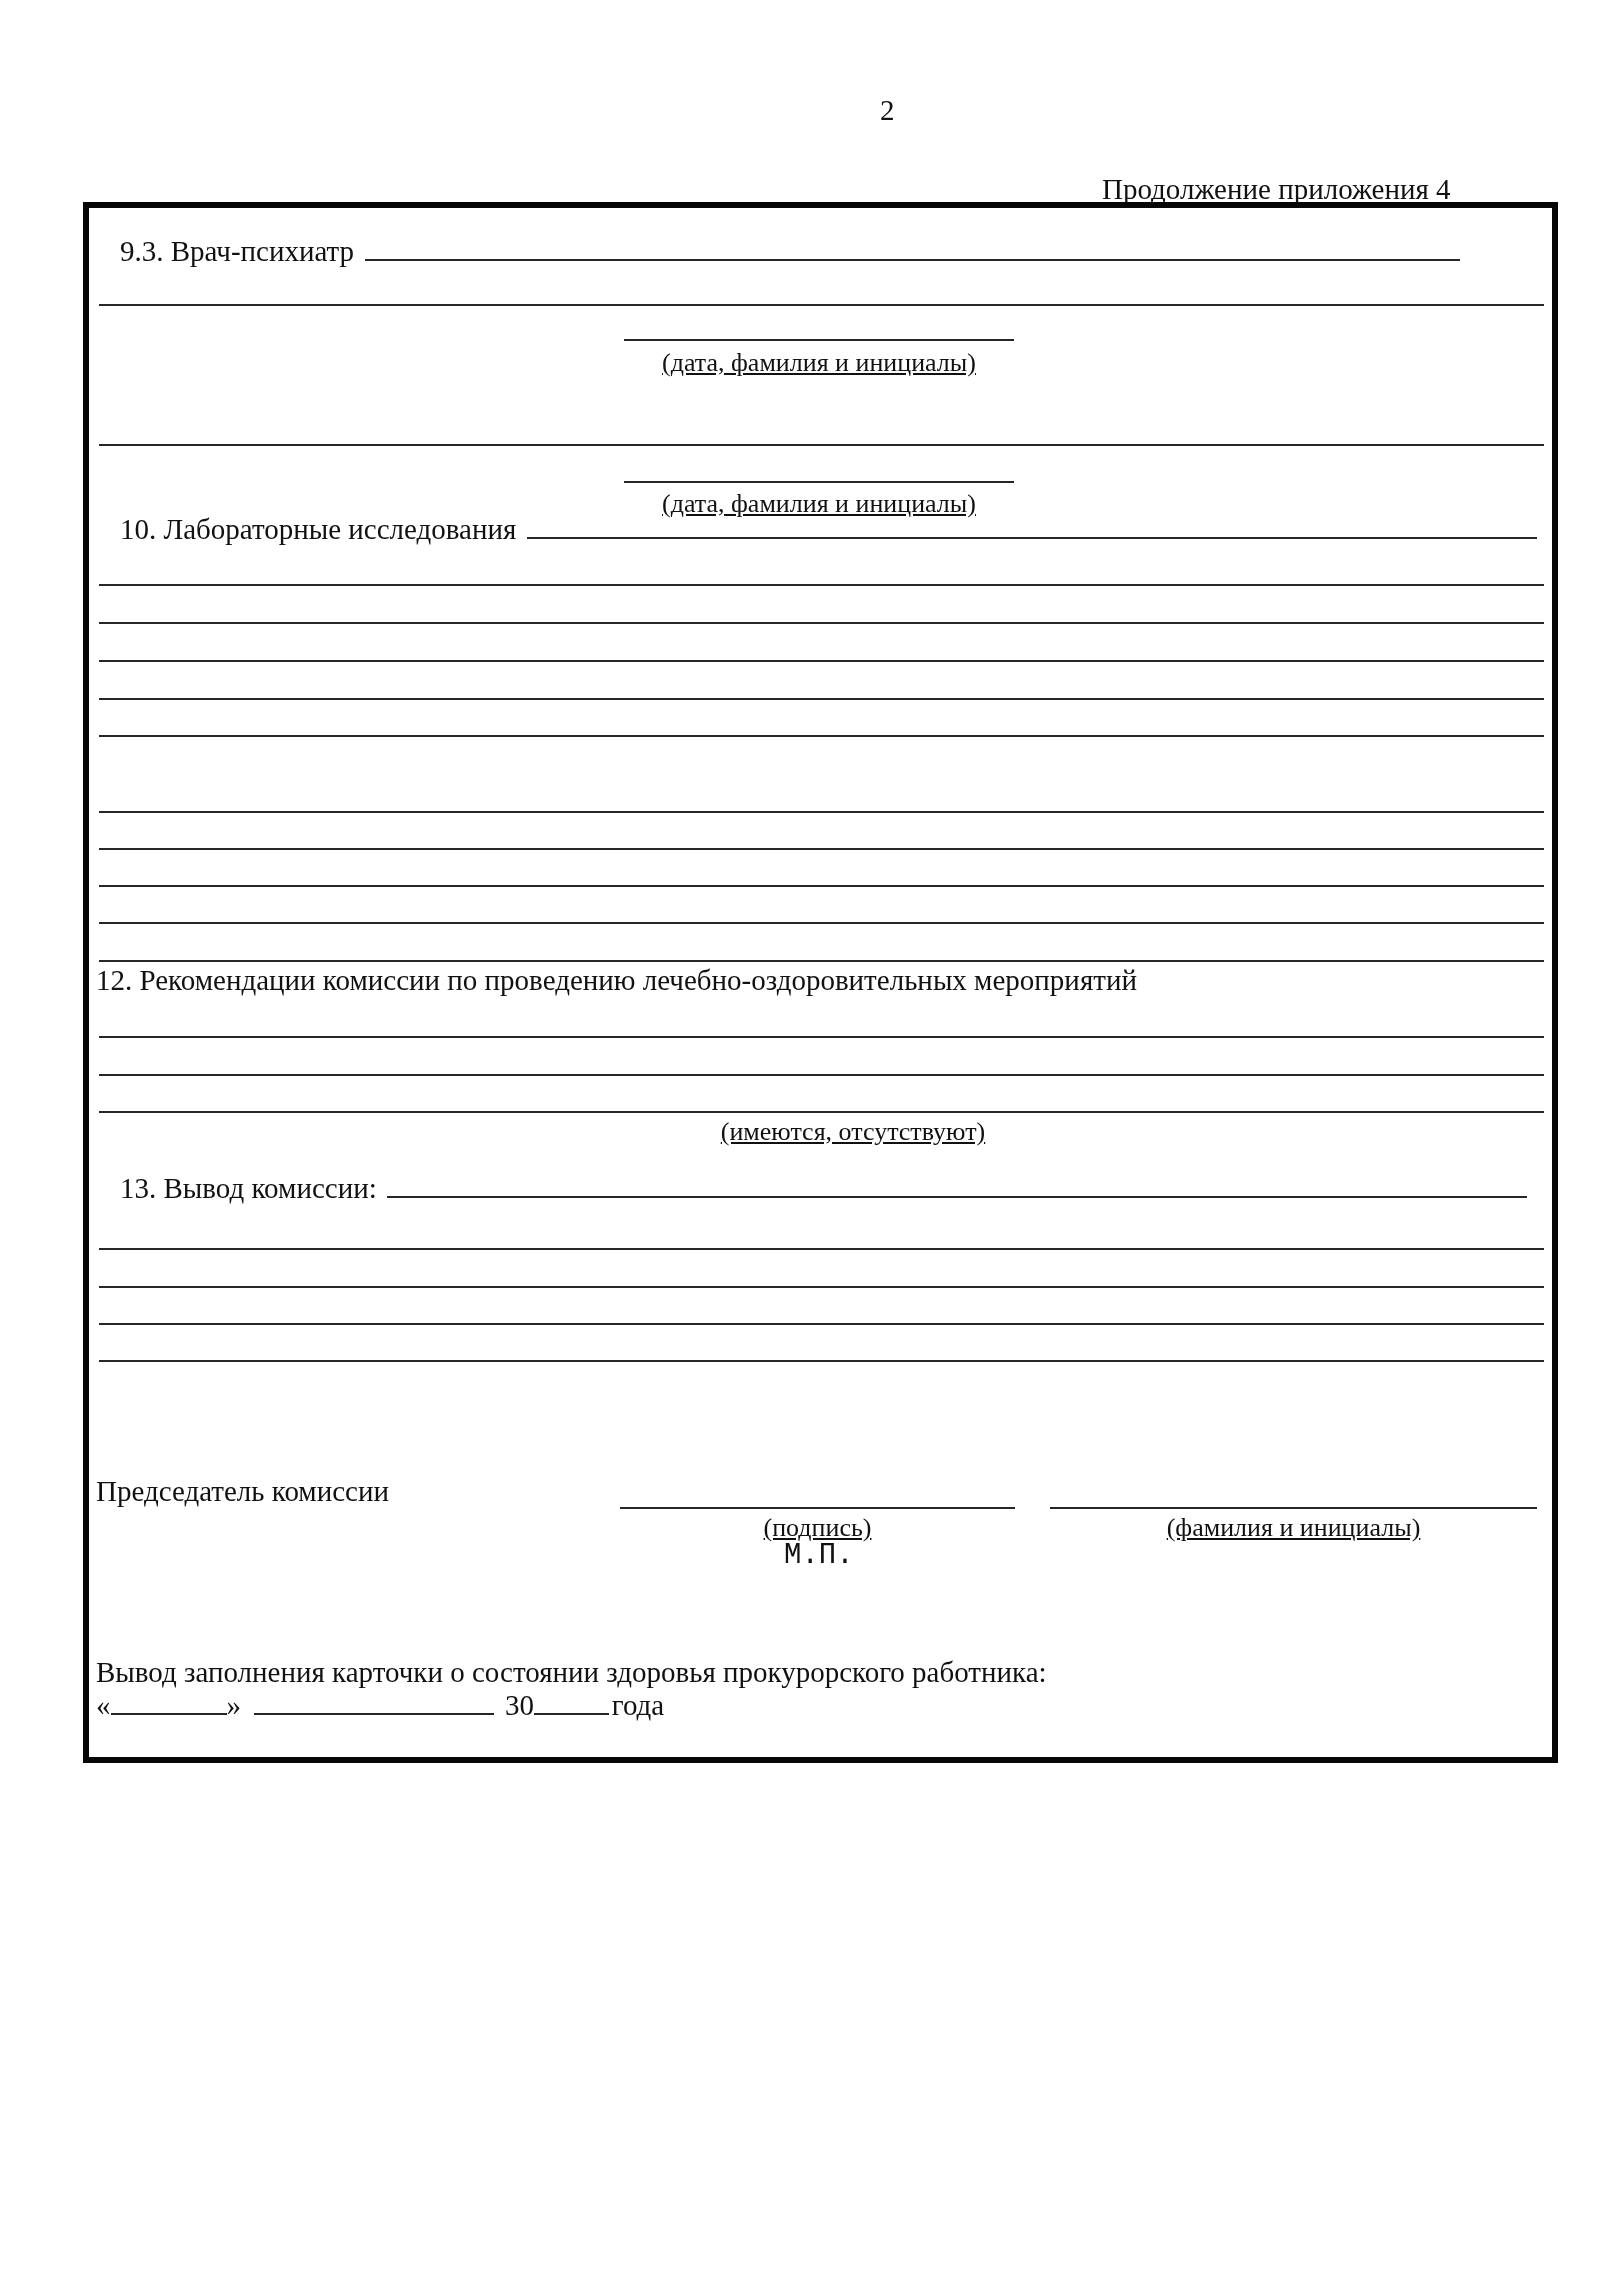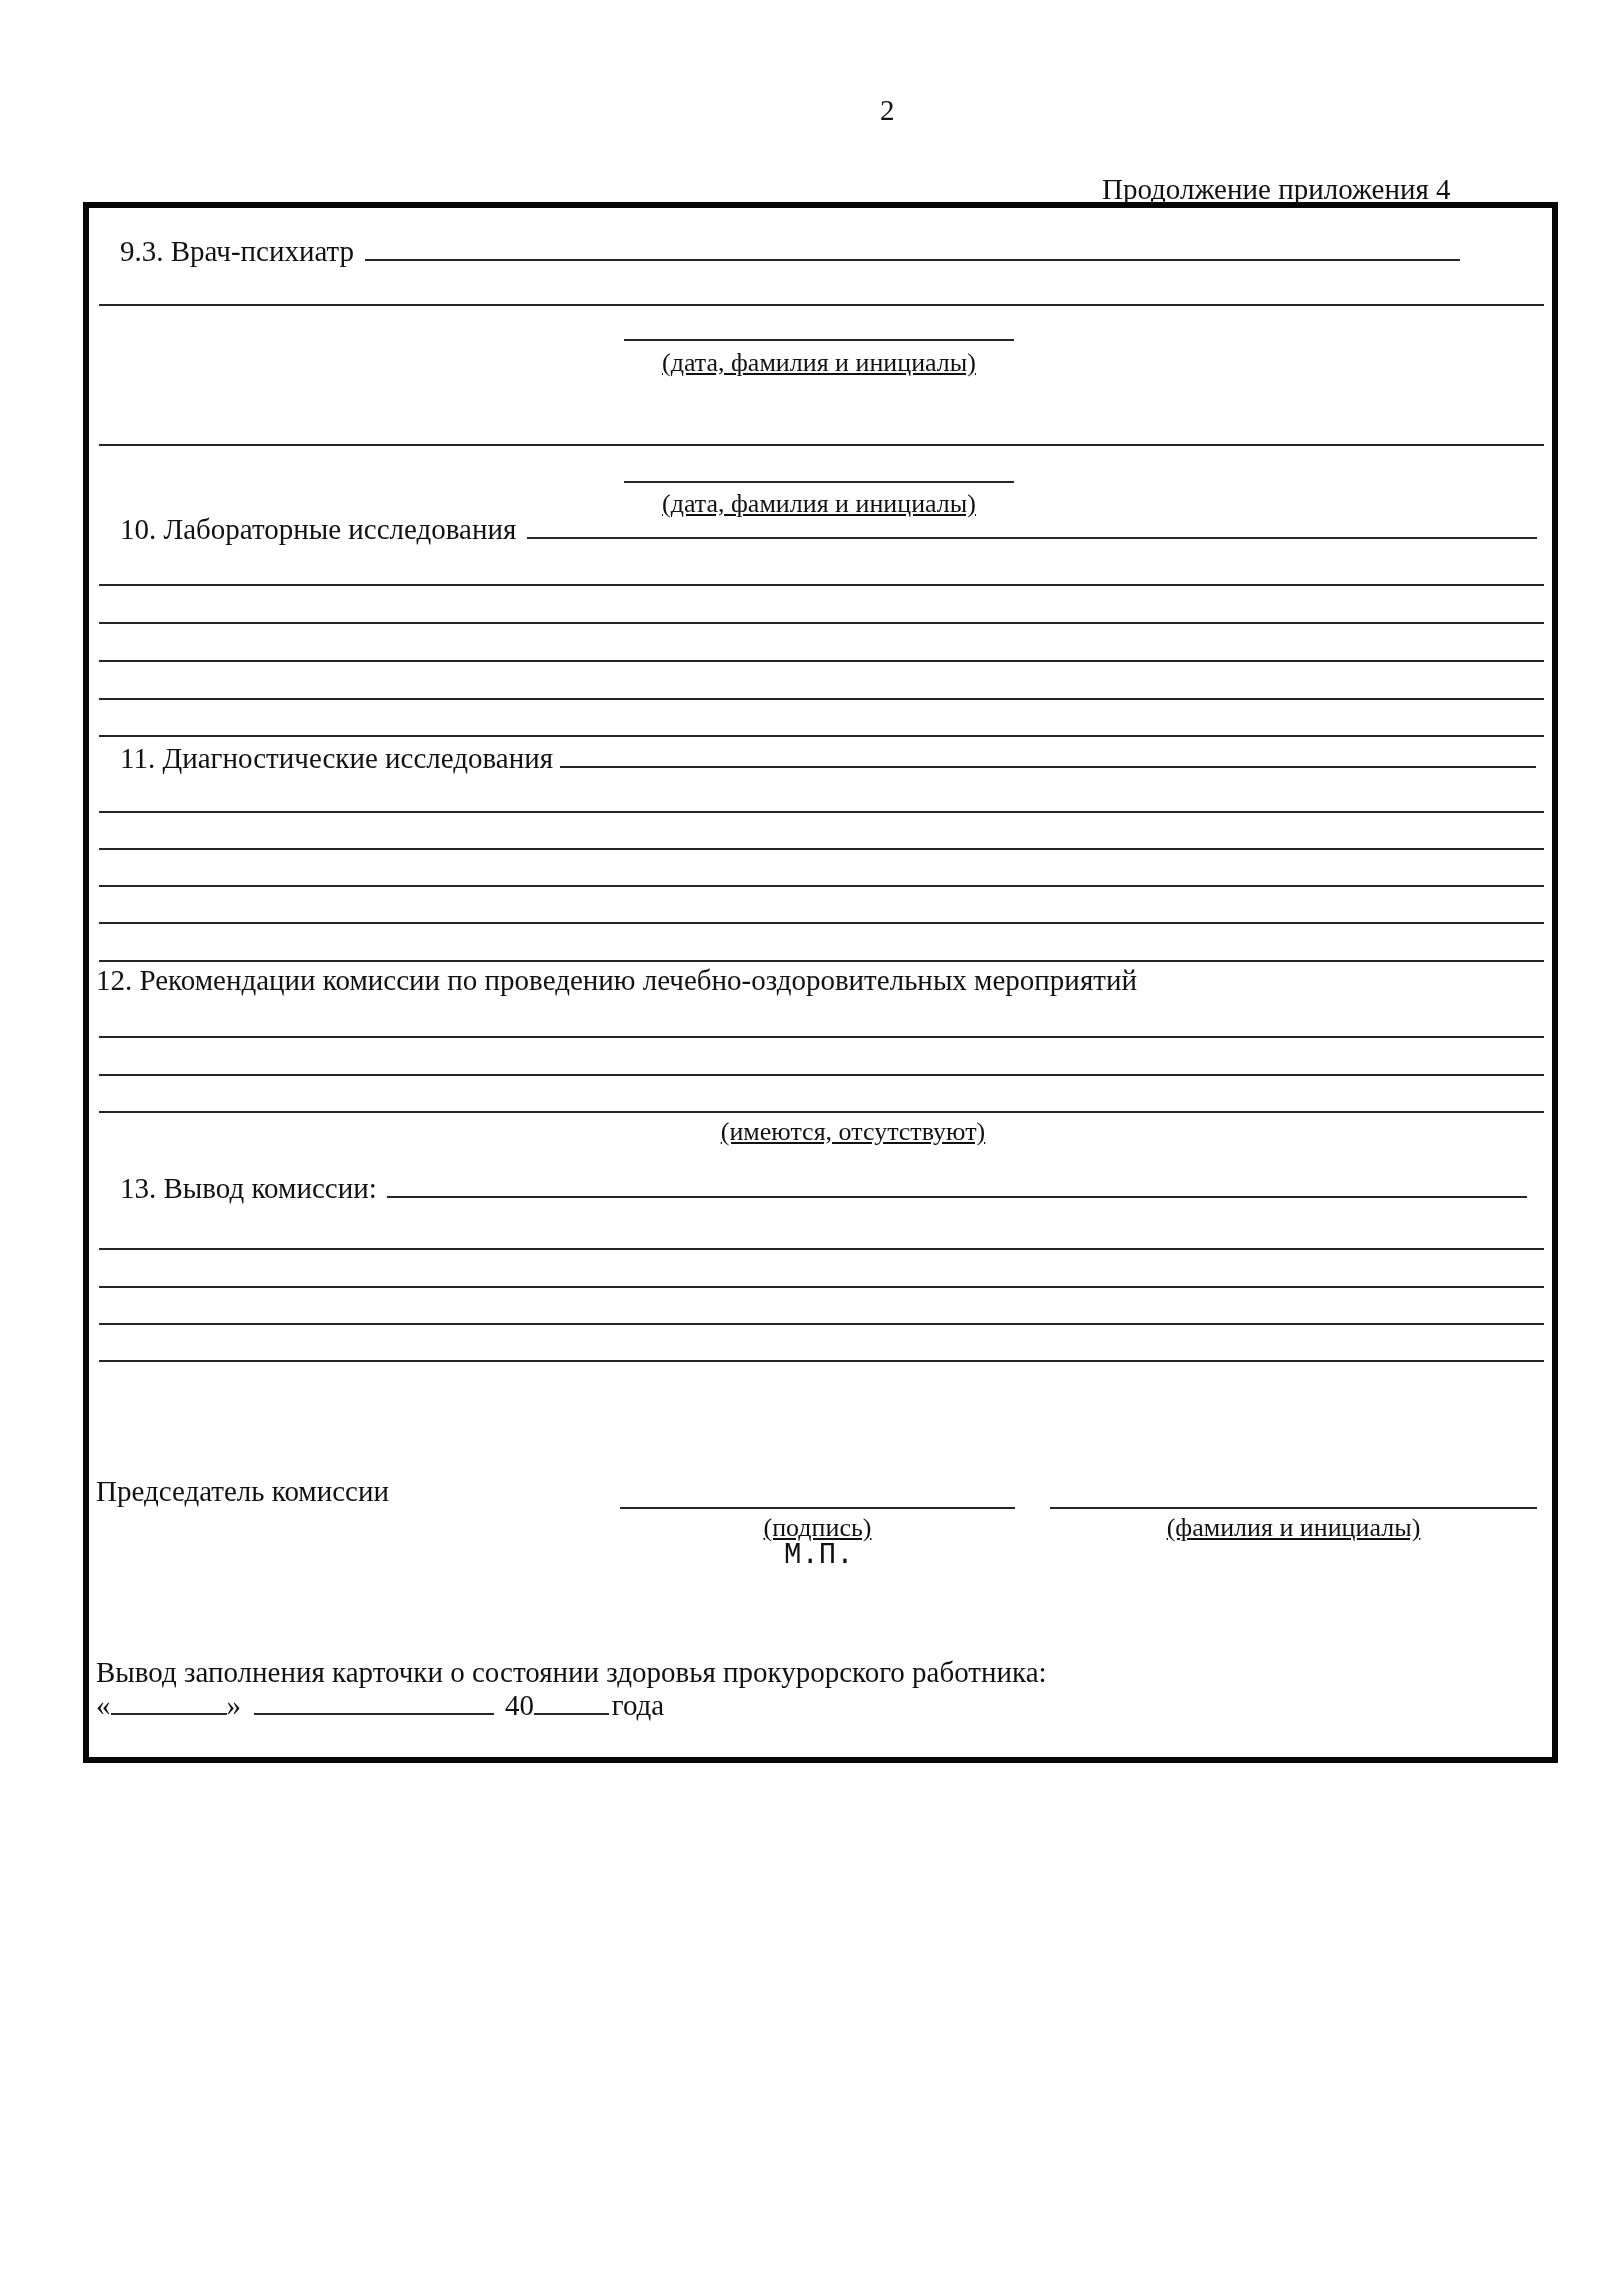--- a/index.html
+++ b/index.html
@@ -52,24 +52,20 @@
   <div class="row" style="left:96px;top:515px;width:1441px;text-align:center;">
     <span class="lbl">10. Лабораторные исследования</span>
     <span class="blank"></span>
   </div>
   <div class="hline" style="left:99px;top:584px;width:1445px;"></div>
   <div class="hline" style="left:99px;top:622px;width:1445px;"></div>
   <div class="hline" style="left:99px;top:660px;width:1445px;"></div>
   <div class="hline" style="left:99px;top:698px;width:1445px;"></div>
   <div class="hline" style="left:99px;top:735px;width:1445px;"></div>
 
-  <div class="row" style="left:96px;top:744px;width:1440px;">
-    <span class="lbl">11. Диагностические исследования</span>
-    <span class="blank" style="margin-left:7.2px;"></span>
-  </div>
   <div class="hline" style="left:99px;top:811px;width:1445px;"></div>
   <div class="hline" style="left:99px;top:848px;width:1445px;"></div>
   <div class="hline" style="left:99px;top:885px;width:1445px;"></div>
   <div class="hline" style="left:99px;top:922px;width:1445px;"></div>
   <div class="hline" style="left:99px;top:960px;width:1445px;"></div>
 
   <div class="abs t32" style="left:96px;top:966px;">12. Рекомендации комиссии по проведению лечебно-оздоровительных мероприятий</div>
   <div class="hline" style="left:99px;top:1036px;width:1445px;"></div>
   <div class="hline" style="left:99px;top:1074px;width:1445px;"></div>
   <div class="hline" style="left:99px;top:1111px;width:1445px;"></div>
@@ -90,19 +86,19 @@
   <div class="cap" style="left:620px;top:1515px;width:395px;">(подпись)</div>
   <div class="cap" style="left:1050px;top:1515px;width:487px;">(фамилия и инициалы)</div>
   <div class="abs t32" style="left:784px;top:1541px;font-family:Liberation Mono, monospace;">М.П.</div>
 
   <div class="abs t32" style="left:96px;top:1658px;">Вывод заполнения карточки о состоянии здоровья прокурорского работника:</div>
   <div class="row" style="left:96px;top:1691px;">
     <span>«</span>
     <span class="dblank" style="width:116px;"></span>
     <span>»</span>
     <span class="dblank" style="width:240px;margin-left:12.5px;"></span>
-    <span style="margin-left:11.6px;">40</span>
+    <span style="margin-left:11.6px;">30</span>
     <span class="dblank" style="width:75px;"></span>
     <span style="margin-left:2.7px;">года</span>
   </div>
 
 </div>
 
 
 </body></html>

